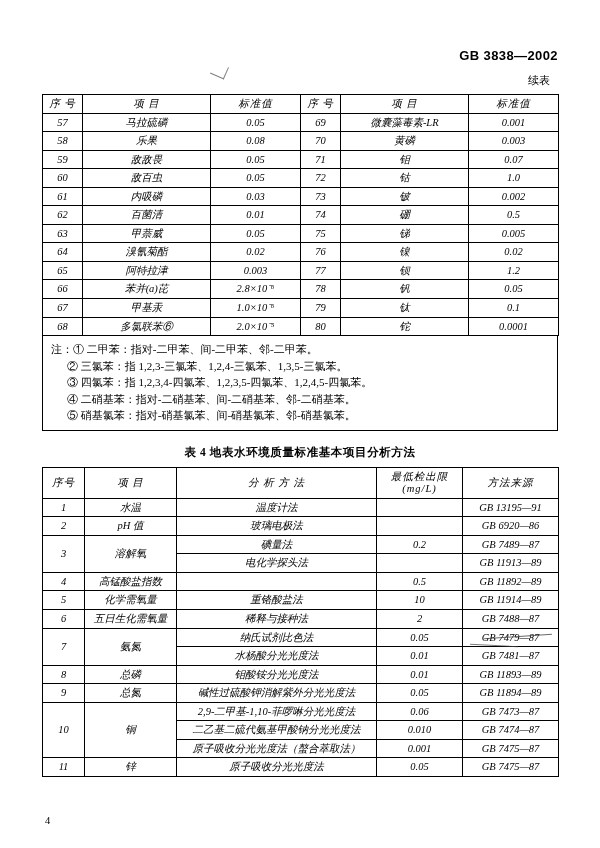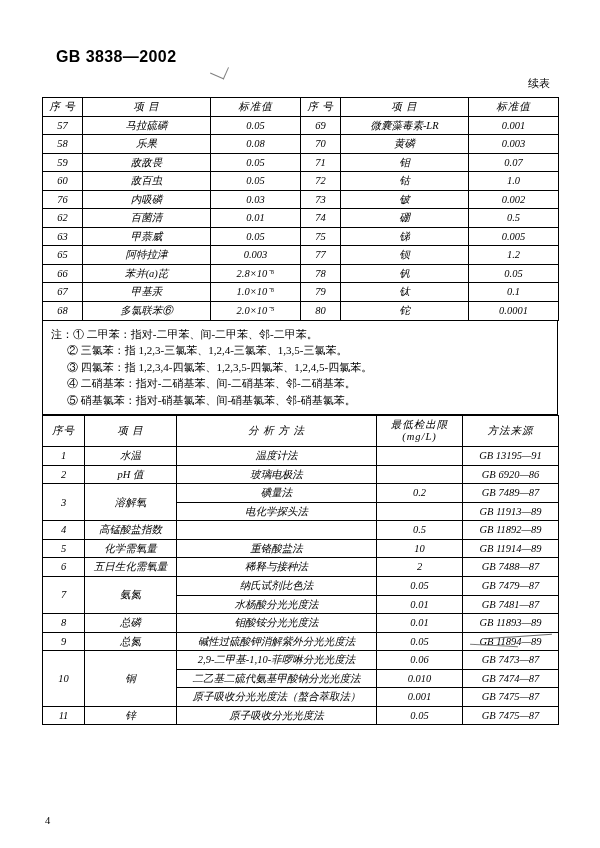--- a/index.html
+++ b/index.html
@@ -18,23 +18,24 @@
   .page {
     position: relative;
     width: 600px;
     height: 848px;
     box-sizing: border-box;
     padding: 48px 42px 20px 42px;
   }
   .std-code {
     font-family: "Liberation Sans", sans-serif;
     font-weight: bold;
-    font-size: 16px;
+    font-size: 13px;
     letter-spacing: 0.4px;
     margin: 0 0 0 14px;
+    text-align: right;
   }
   .cont-label {
     text-align: right;
     font-size: 11px;
     margin: 10px 8px 6px 0;
     font-family: "Liberation Serif", serif;
   }
 
   table.grid {
     border-collapse: collapse;
@@ -184,21 +185,21 @@
         </tr>
         <tr>
           <td>60</td>
           <td class="item-cell">敌百虫</td>
           <td>0.05</td>
           <td>72</td>
           <td class="item-cell">钴</td>
           <td>1.0</td>
         </tr>
         <tr>
-          <td>76</td>
+          <td>61</td>
           <td class="item-cell">内吸磷</td>
           <td>0.03</td>
           <td>73</td>
           <td class="item-cell">铍</td>
           <td>0.002</td>
         </tr>
         <tr>
           <td>62</td>
           <td class="item-cell">百菌清</td>
           <td>0.01</td>
@@ -206,20 +207,28 @@
           <td class="item-cell">硼</td>
           <td>0.5</td>
         </tr>
         <tr>
           <td>63</td>
           <td class="item-cell">甲萘威</td>
           <td>0.05</td>
           <td>75</td>
           <td class="item-cell">锑</td>
           <td>0.005</td>
+        </tr>
+        <tr>
+          <td>64</td>
+          <td class="item-cell">溴氰菊酯</td>
+          <td>0.02</td>
+          <td>76</td>
+          <td class="item-cell">镍</td>
+          <td>0.02</td>
         </tr>
         <tr>
           <td>65</td>
           <td class="item-cell">阿特拉津</td>
           <td>0.003</td>
           <td>77</td>
           <td class="item-cell">钡</td>
           <td>1.2</td>
         </tr>
         <tr>
@@ -250,20 +259,21 @@
   </table>
 
   <div class="notes">
     <div>注：① 二甲苯：指对-二甲苯、间-二甲苯、邻-二甲苯。</div>
     <div class="ind">② 三氯苯：指 1,2,3-三氯苯、1,2,4-三氯苯、1,3,5-三氯苯。</div>
     <div class="ind">③ 四氯苯：指 1,2,3,4-四氯苯、1,2,3,5-四氯苯、1,2,4,5-四氯苯。</div>
     <div class="ind">④ 二硝基苯：指对-二硝基苯、间-二硝基苯、邻-二硝基苯。</div>
     <div class="ind">⑤ 硝基氯苯：指对-硝基氯苯、间-硝基氯苯、邻-硝基氯苯。</div>
   </div>
 
+  <div class="tbl-caption">表 4  地表水环境质量标准基本项目分析方法</div>
 
   <table class="grid t2">
     <colgroup>
       <col class="c-num">
         <col class="c-item">
         <col class="c-method">
         <col class="c-limit">
         <col class="c-src">
     </colgroup>
     <thead>

